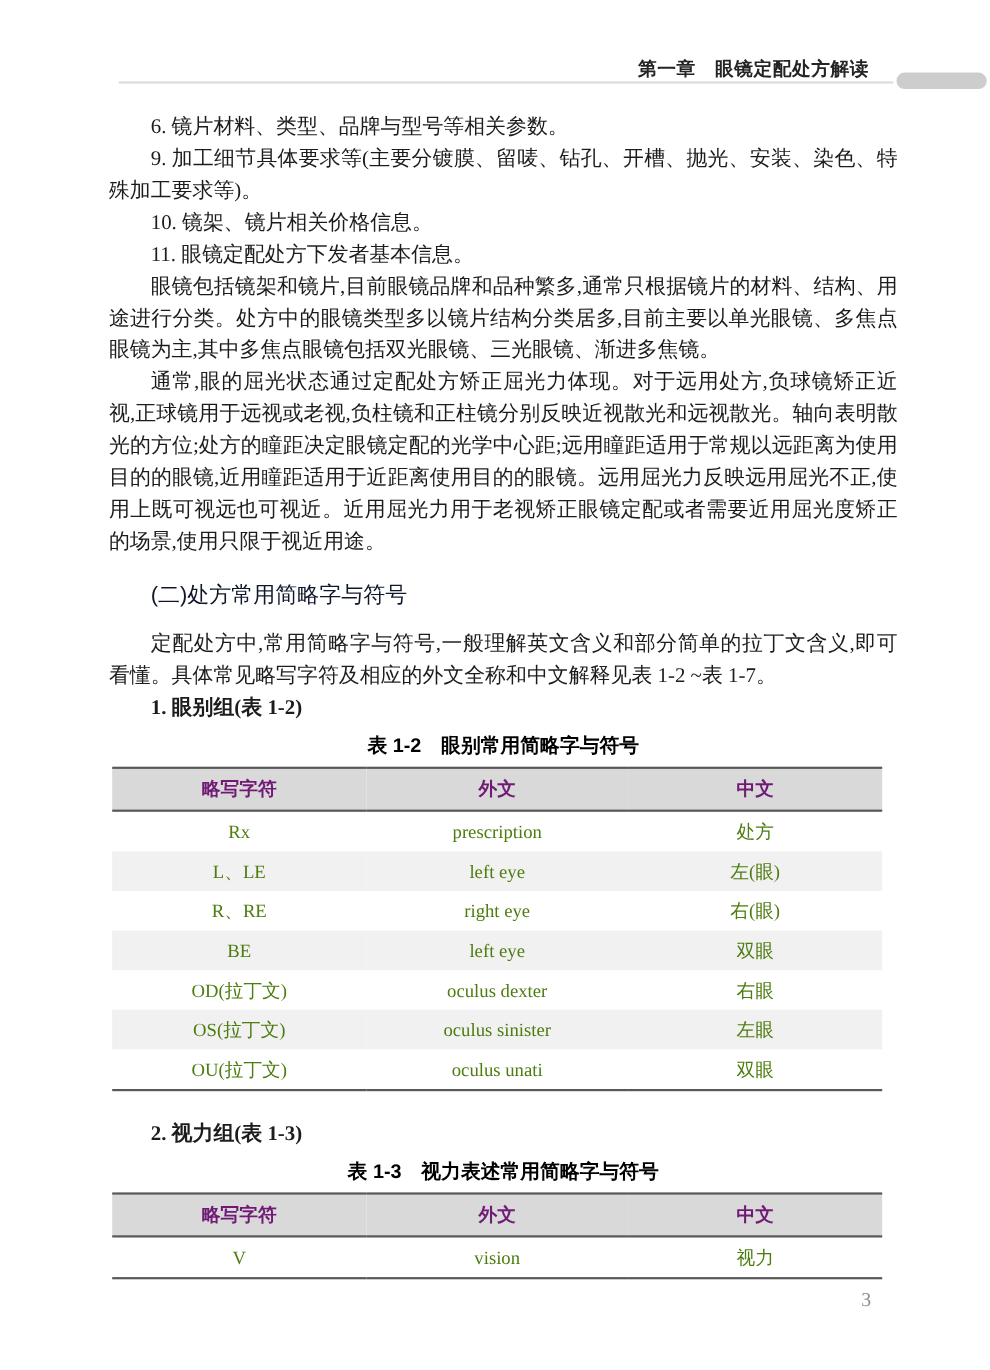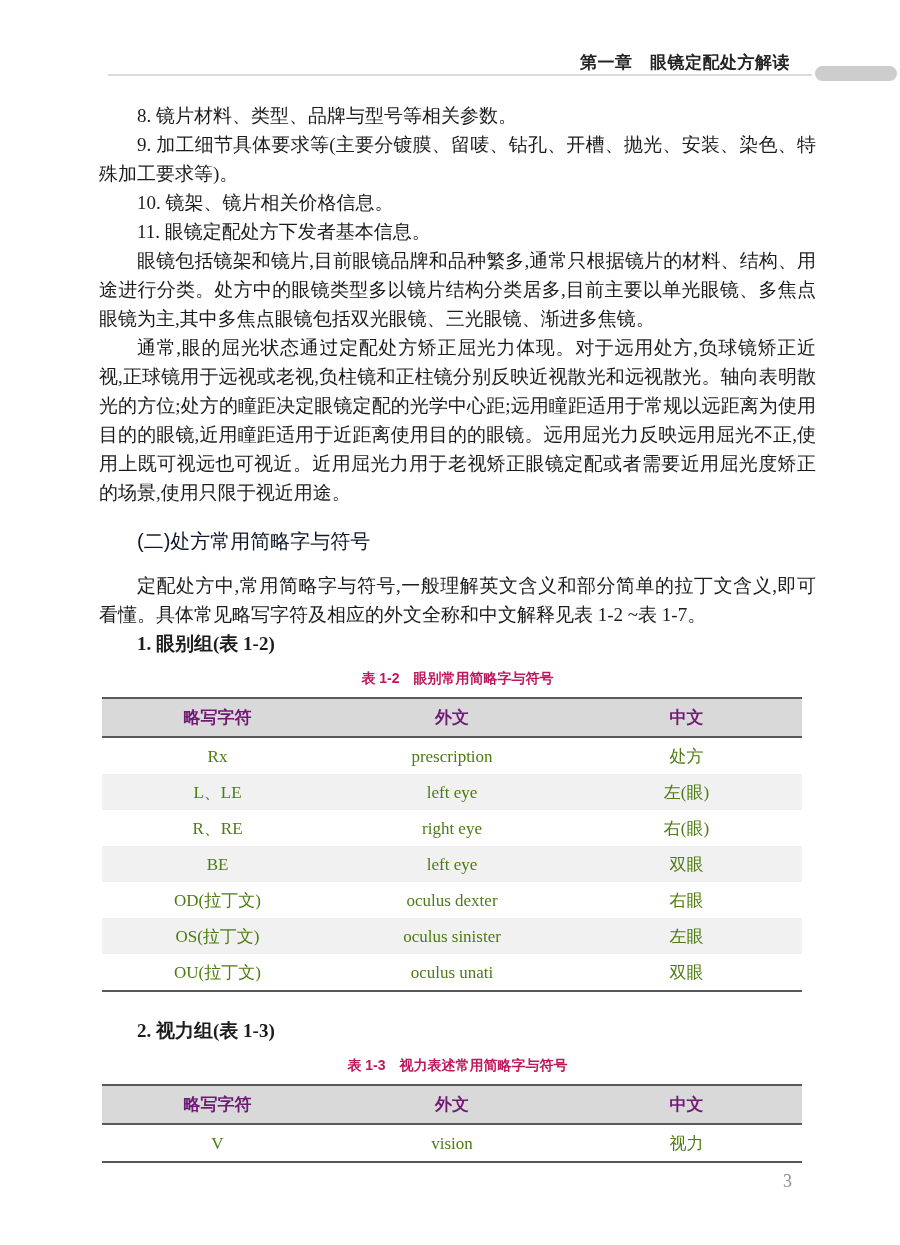--- a/index.html
+++ b/index.html
@@ -60,22 +60,22 @@
     margin: 21px 0 17px 0;
     text-indent: 1.9em;
     line-height: 26px;
   }
   .group-label { text-indent: 2em; font-weight: bold; }
   .after-table { margin-top: 24px !important; }
   
   .table-caption {
     font-family: "Liberation Sans", "DejaVu Sans", sans-serif;
     font-weight: bold;
-    font-size: 14px;
-    color: #be185d;
+    font-size: 18px;
+    color: #000000;
     text-align: center;
     margin-top: 9px;
     line-height: 22px;
   }
   table.abbr-table {
     width: 700px;
     margin: 8px 0 0 3px;
     border-collapse: collapse;
     border-top: 2px solid #585858;
     border-bottom: 2px solid #585858;
@@ -113,21 +113,21 @@
 <body>
 
 <div class="page">
 
   <div class="chapter-title">第一章　眼镜定配处方解读</div>
   <div class="header-rule"></div>
   <div class="header-pill"></div>
 
   <div class="content">
 
-    <p>8. 镜片材料、类型、品牌与型号等相关参数。</p>
+    <p>6. 镜片材料、类型、品牌与型号等相关参数。</p>
     <p>9. 加工细节具体要求等(主要分镀膜、留唛、钻孔、开槽、抛光、安装、染色、特殊加工要求等)。</p>
     <p>10. 镜架、镜片相关价格信息。</p>
     <p>11. 眼镜定配处方下发者基本信息。</p>
 
     <p>眼镜包括镜架和镜片,目前眼镜品牌和品种繁多,通常只根据镜片的材料、结构、用途进行分类。处方中的眼镜类型多以镜片结构分类居多,目前主要以单光眼镜、多焦点眼镜为主,其中多焦点眼镜包括双光眼镜、三光眼镜、渐进多焦镜。</p>
     <p>通常,眼的屈光状态通过定配处方矫正屈光力体现。对于远用处方,负球镜矫正近视,正球镜用于远视或老视,负柱镜和正柱镜分别反映近视散光和远视散光。轴向表明散光的方位;处方的瞳距决定眼镜定配的光学中心距;远用瞳距适用于常规以远距离为使用目的的眼镜,近用瞳距适用于近距离使用目的的眼镜。远用屈光力反映远用屈光不正,使用上既可视远也可视近。近用屈光力用于老视矫正眼镜定配或者需要近用屈光度矫正的场景,使用只限于视近用途。</p>
 
     <div class="section-heading">(二)处方常用简略字与符号</div>
 
     <p>定配处方中,常用简略字与符号,一般理解英文含义和部分简单的拉丁文含义,即可看懂。具体常见略写字符及相应的外文全称和中文解释见表 1-2 ~表 1-7。</p>

